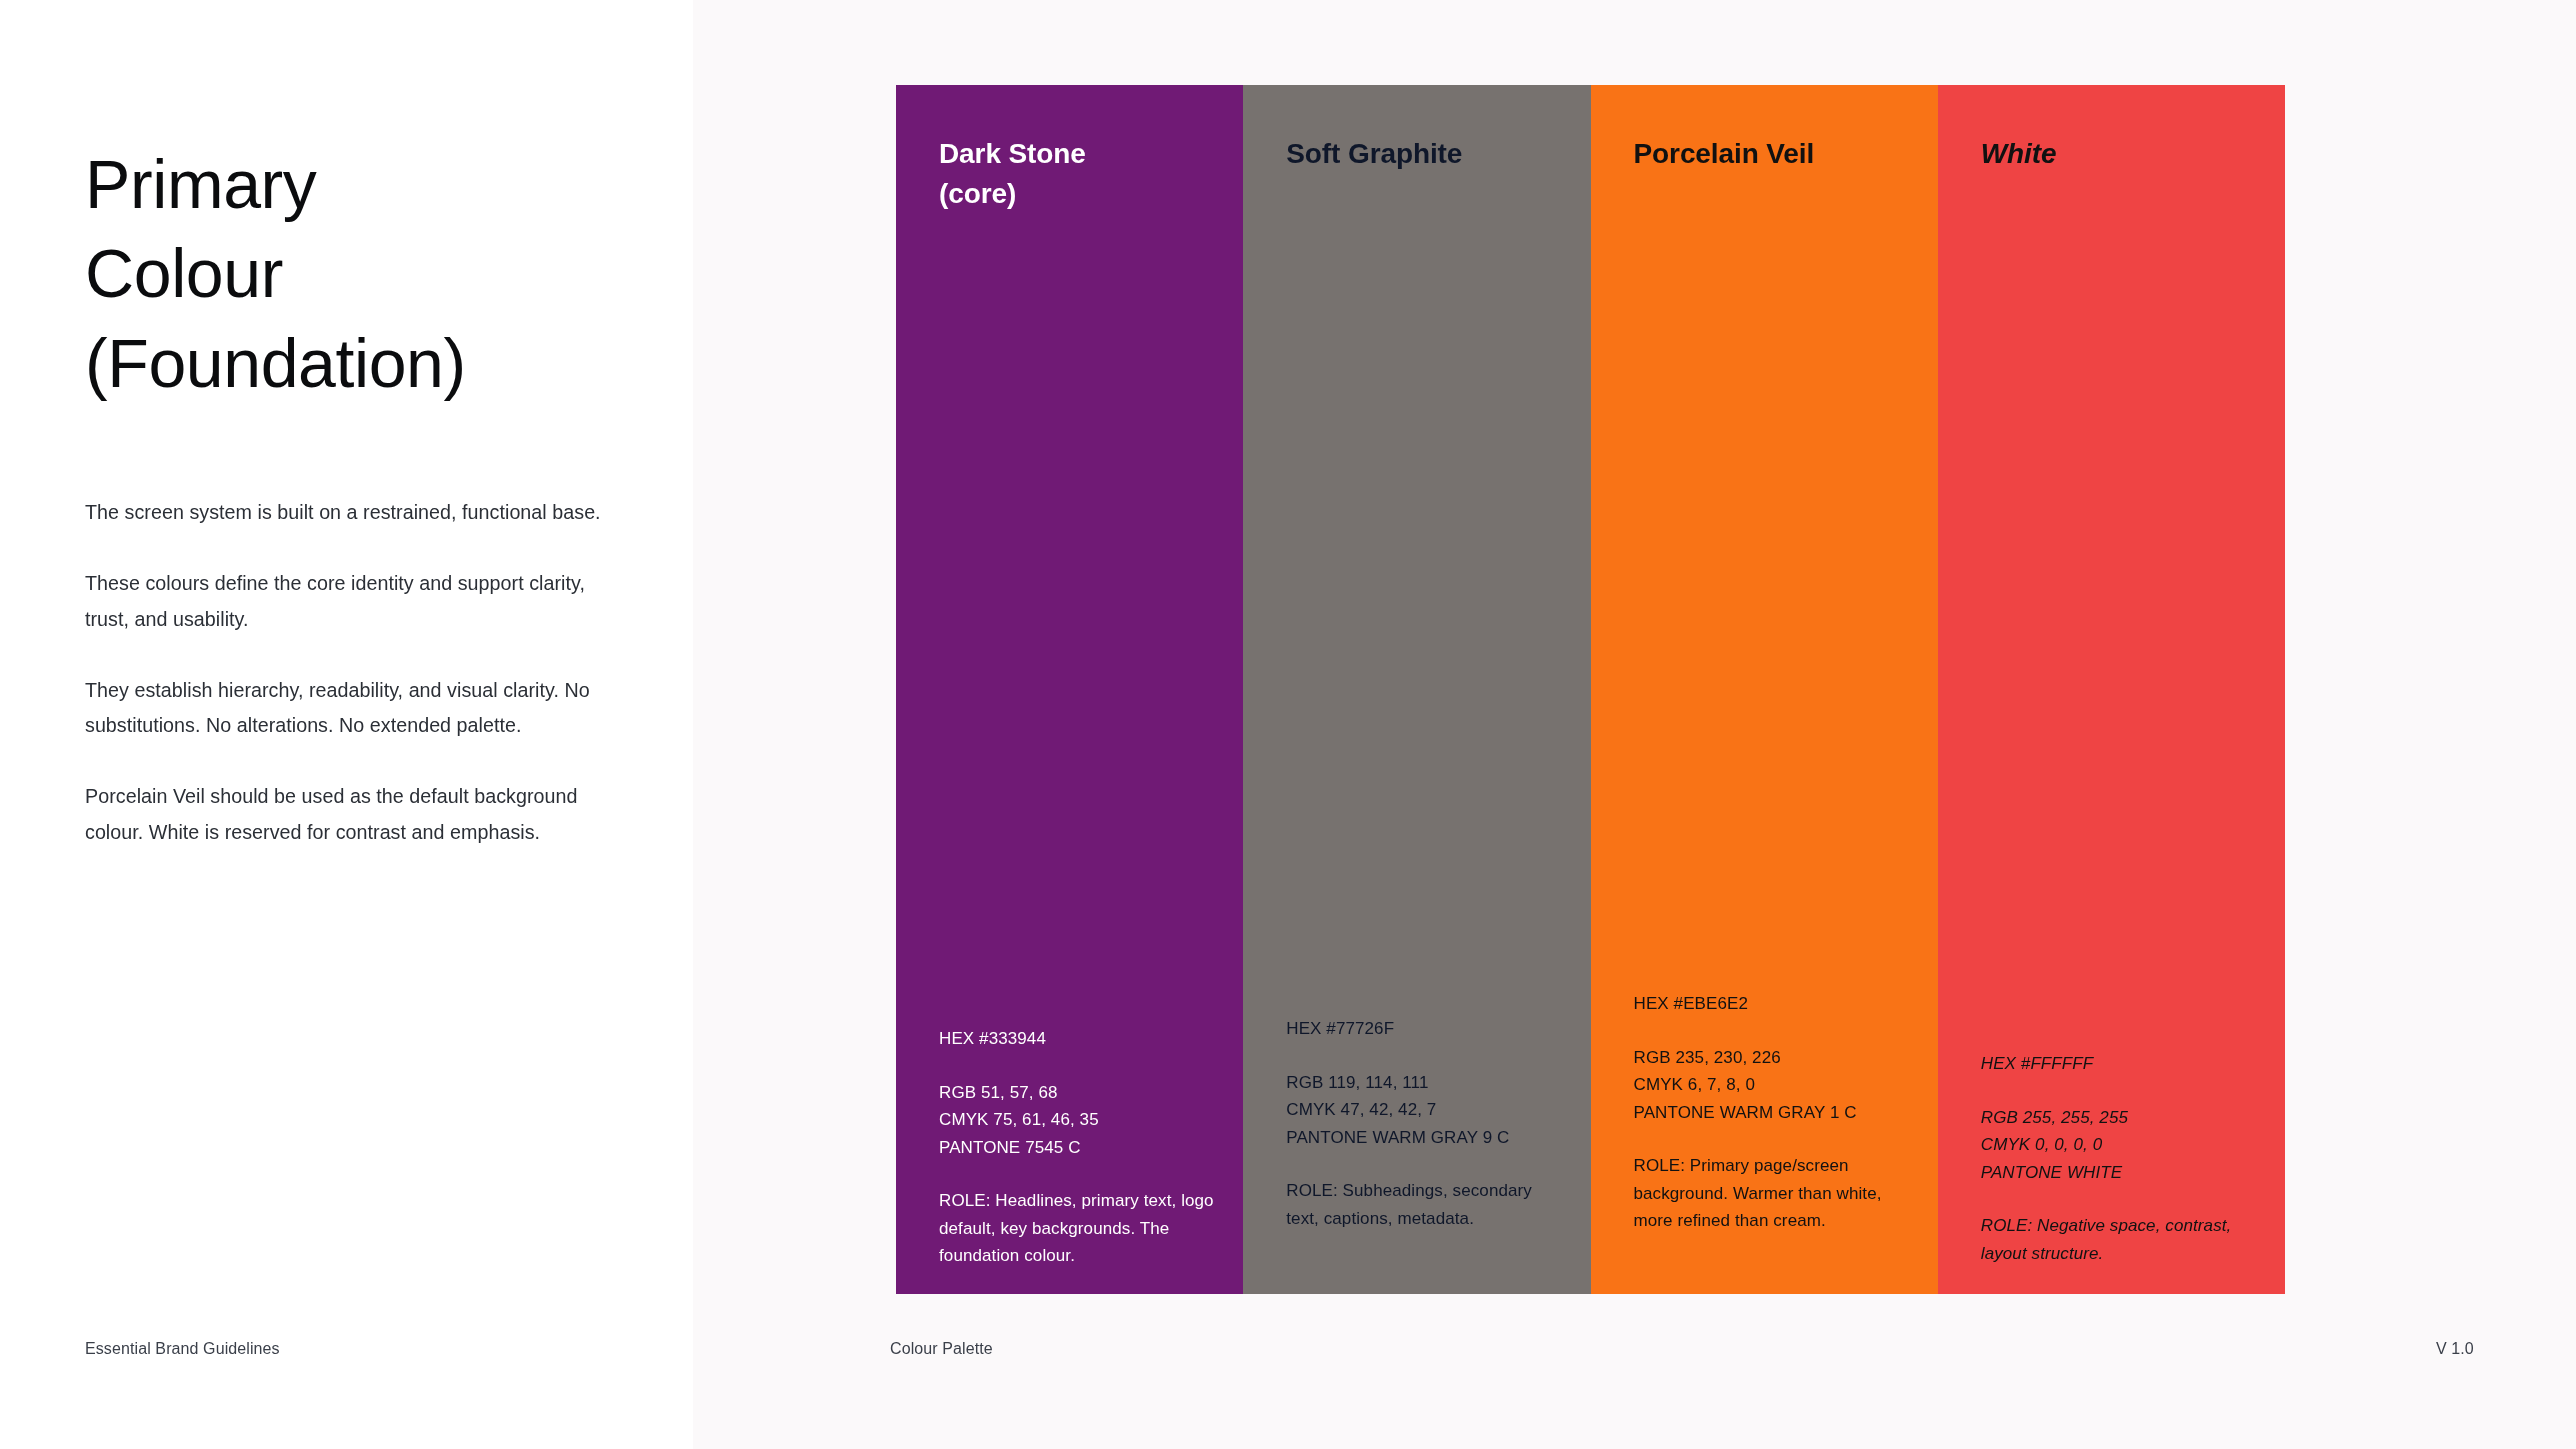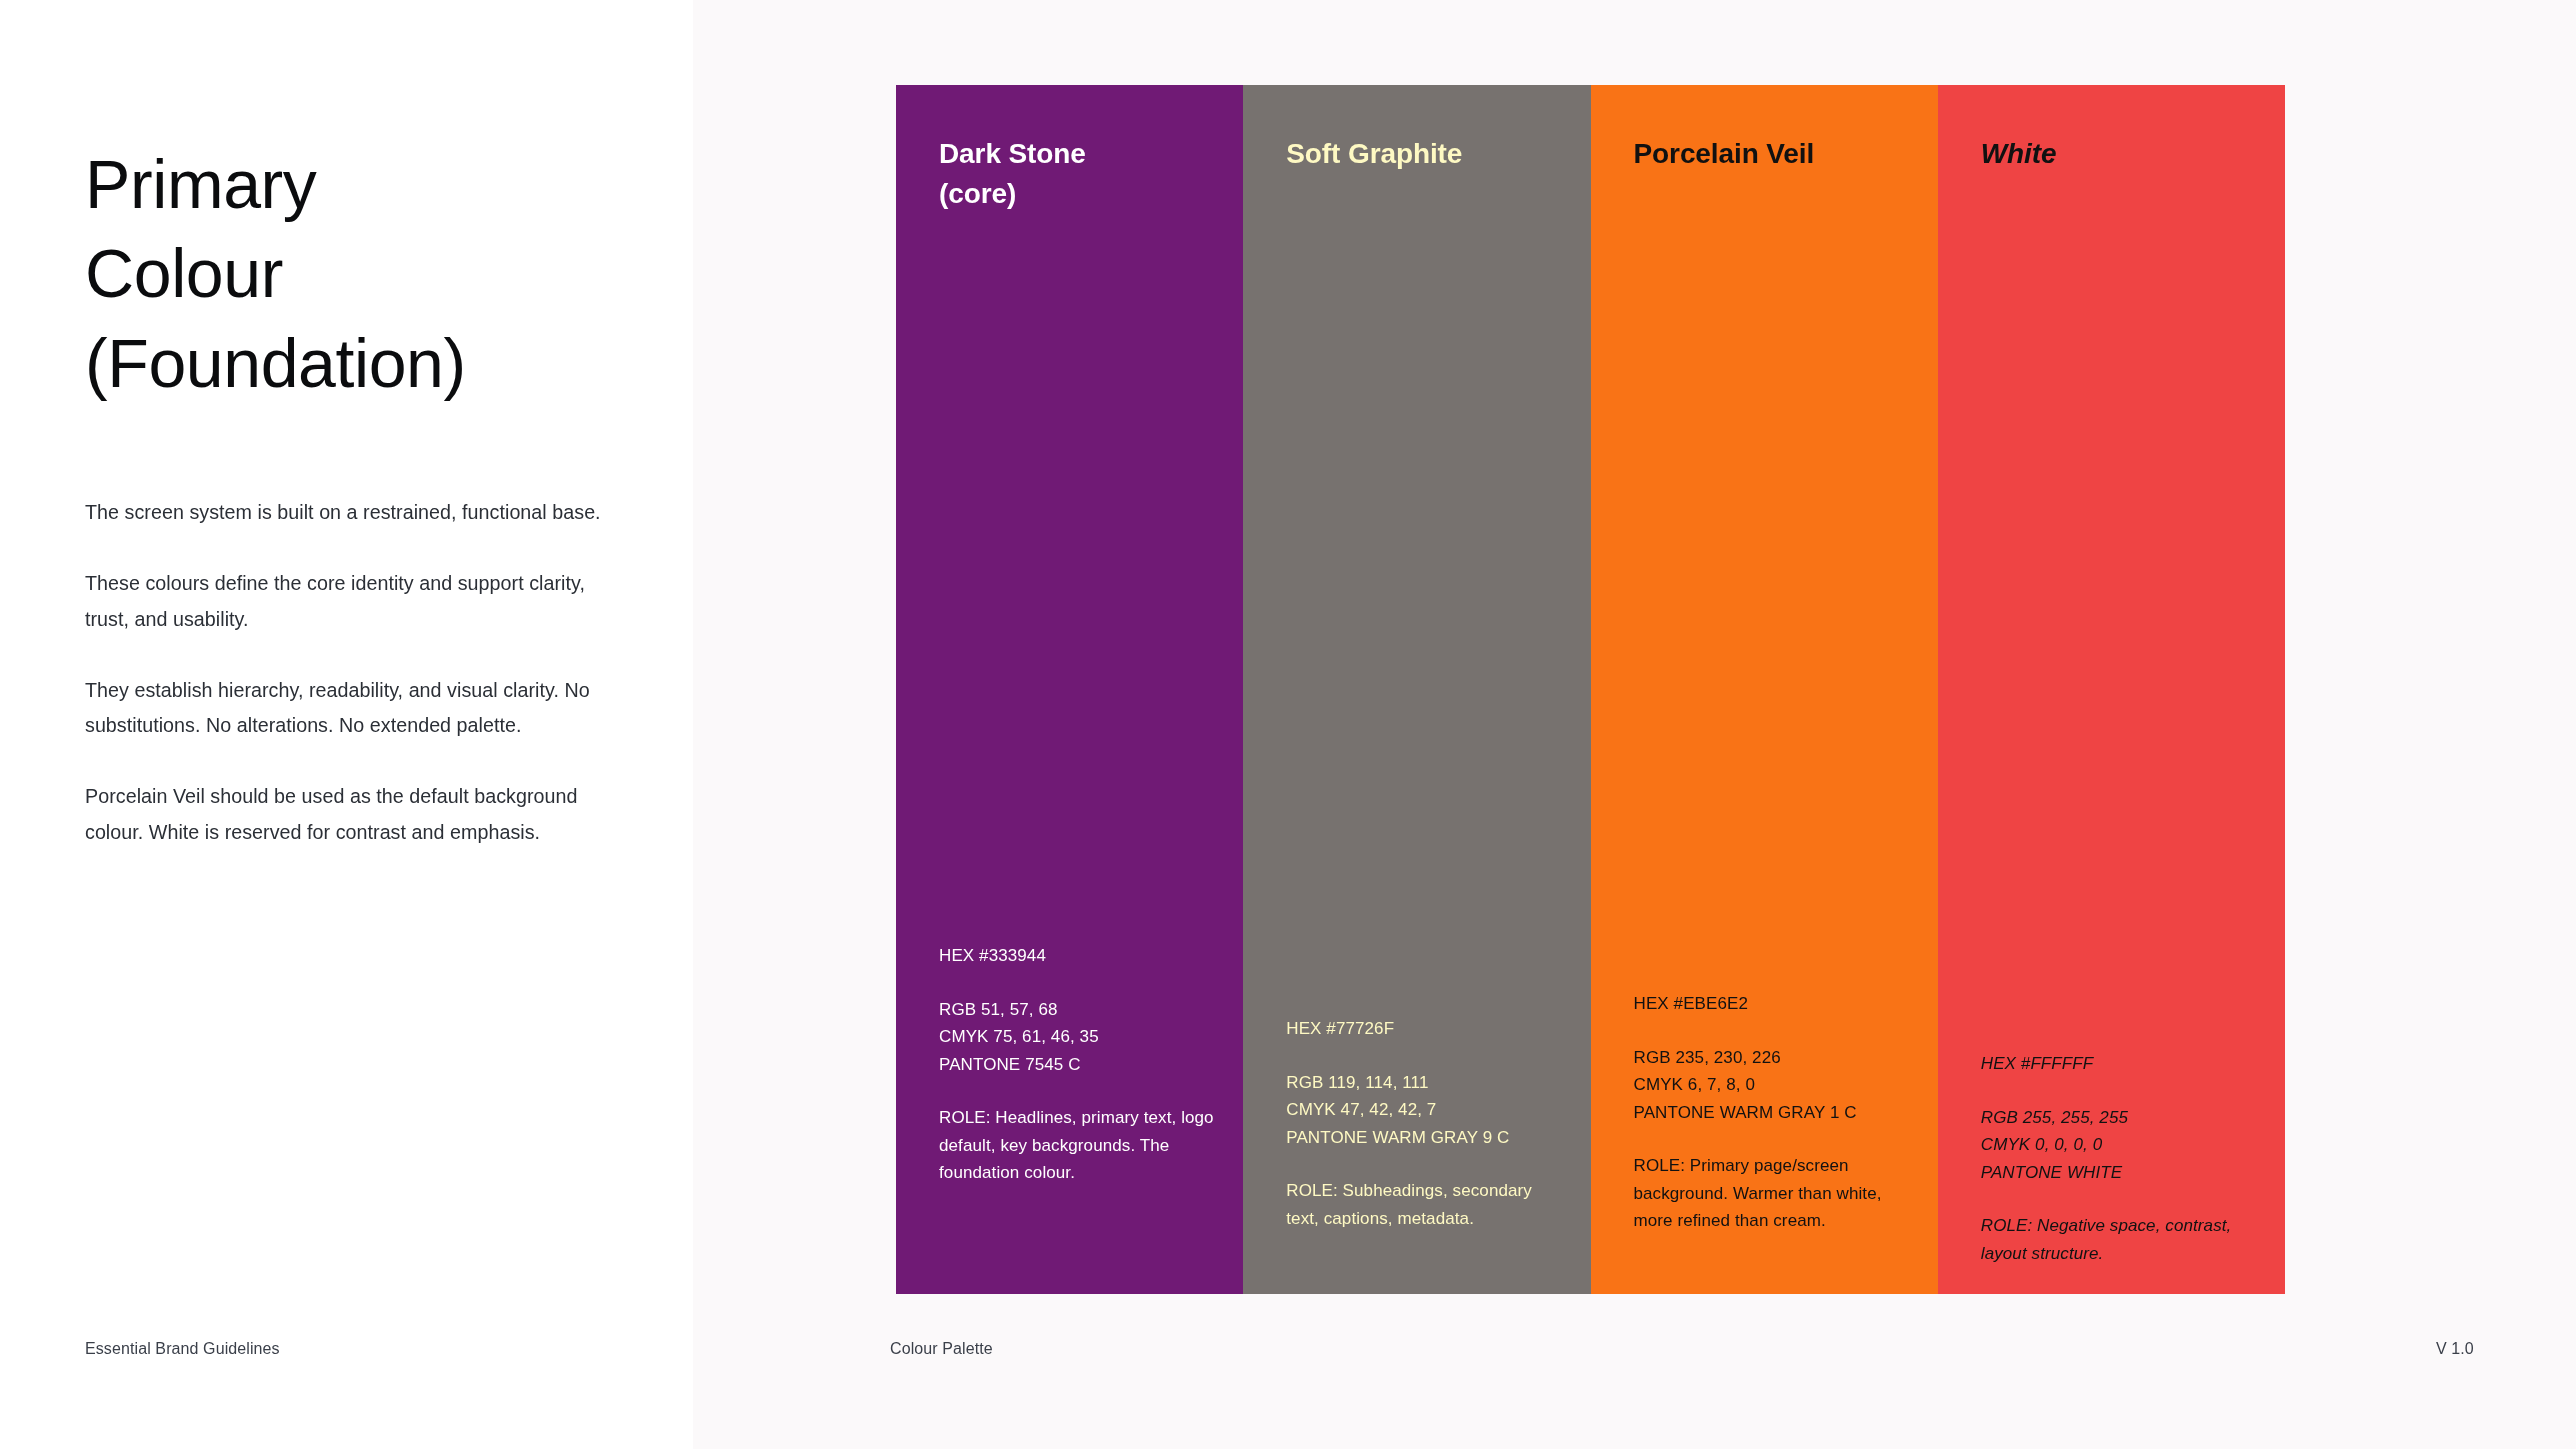--- a/index.html
+++ b/index.html
@@ -99,21 +99,21 @@
     margin: 0 0 26px 0;
     font-size: 17px;
     line-height: 1.62;
     font-weight: 400;
     letter-spacing: 0.1px;
     white-space: pre-line;
   }
   .spec-group:last-child { margin-bottom: 0; }
 
   
-  .swatch[data-col="0"] .swatch-specs { top: 857px; }
+  .swatch[data-col="0"] .swatch-specs { top: 940px; }
   .swatch[data-col="1"] .swatch-specs { top: 930px; }
   .swatch[data-col="2"] .swatch-specs { top: 905px; }
   .swatch[data-col="3"] .swatch-specs { top: 953px; margin-top: 12px; }
 
   
   #footer {
     position: absolute;
     left: 0;
     top: 1340px;
     width: 2380px;
@@ -158,21 +158,21 @@
 (core)</div>
     <div class="swatch-specs">
       <div class="spec-group">HEX #333944</div>
       <div class="spec-group">RGB 51, 57, 68
 CMYK 75, 61, 46, 35
 PANTONE 7545 C</div>
       <div class="spec-group">ROLE: Headlines, primary text, logo default, key backgrounds. The foundation colour.</div>
     </div>
   </div>
 
-  <div class="swatch" data-col="1" style="background: rgb(119, 114, 111); color: #fef9c3;">
+  <div class="swatch" data-col="1" style="background: rgb(119, 114, 111); color: #0f172a;">
     <div class="swatch-title">Soft Graphite</div>
     <div class="swatch-specs">
       <div class="spec-group">HEX #77726F</div>
       <div class="spec-group">RGB 119, 114, 111
 CMYK 47, 42, 42, 7
 PANTONE WARM GRAY 9 C</div>
       <div class="spec-group">ROLE: Subheadings, secondary text, captions, metadata.</div>
     </div>
   </div>
 

